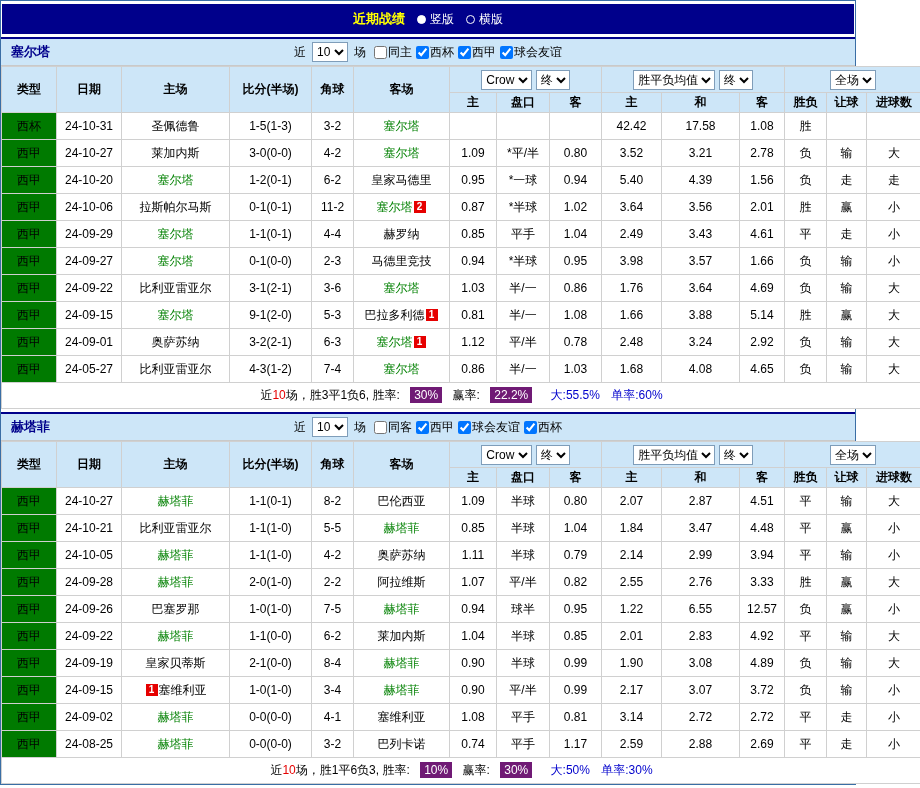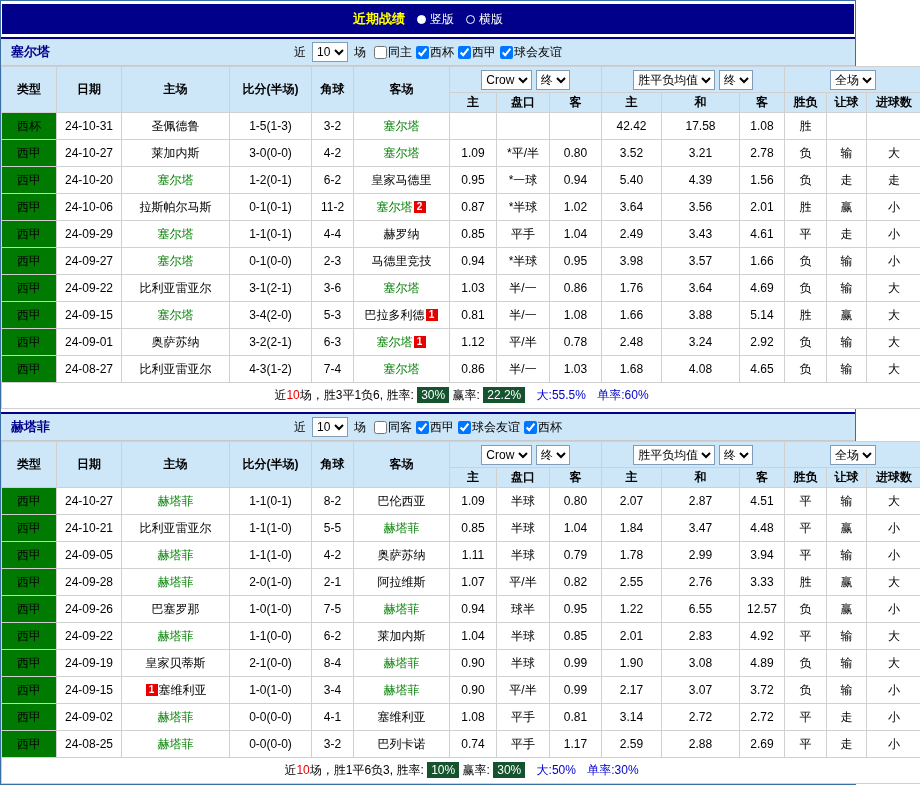--- a/index.html
+++ b/index.html
@@ -64,21 +64,21 @@
   .card-badge {
     display: inline-block; background: #e60000; color: #fff;
     width: 12px; height: 12px; line-height: 12px; font-size: 10px; font-weight: bold;
     margin: 0 1px; vertical-align: 1px;
   }
   .team-link { cursor: pointer; }
 
   .summary { font-size: 12px; }
   .summary .red { color: #e60000; }
   .summary .blue { color: #0000cc; margin-left: 8px; }
-  .rate-badge { background: #14532d; color: #fff; padding: 1px 4px; margin: 0 0; }
+  .rate-badge { background: #701a75; color: #fff; padding: 1px 4px; margin: 0 7px; }
   .group-th select { vertical-align: middle; }
 </style>
 </head>
 <body>
 
 <div class="page">
 
   <div class="topbar">
     <span class="title">近期战绩</span>
     <span style="display:inline-flex;gap:12px;align-items:center;">
@@ -287,21 +287,21 @@
             <td class="avg">3.64</td>
             <td class="avg">4.69</td>
             <td class="c-green">负</td>
             <td class="c-green">输</td>
             <td class="c-red">大</td>
           </tr>
           <tr>
             <td class="type-cell">西甲</td>
             <td>24-09-15</td>
             <td><span class="team-link subject">塞尔塔</span></td>
-            <td class="score">3-4(2-0)</td>
+            <td class="score">9-1(2-0)</td>
             <td>5-3</td>
             <td><span class="team-link">巴拉多利德</span><span class="card-badge">1</span></td>
             <td>0.81</td>
             <td class="handicap">半/一</td>
             <td>1.08</td>
             <td class="avg">1.66</td>
             <td class="avg">3.88</td>
             <td class="avg">5.14</td>
             <td class="c-red">胜</td>
             <td class="c-red">赢</td>
@@ -319,21 +319,21 @@
             <td>0.78</td>
             <td class="avg">2.48</td>
             <td class="avg">3.24</td>
             <td class="avg">2.92</td>
             <td class="c-green">负</td>
             <td class="c-green">输</td>
             <td class="c-red">大</td>
           </tr>
           <tr>
             <td class="type-cell">西甲</td>
-            <td>24-08-27</td>
+            <td>24-05-27</td>
             <td><span class="team-link">比利亚雷亚尔</span></td>
             <td class="score">4-3(1-2)</td>
             <td>7-4</td>
             <td><span class="team-link subject">塞尔塔</span></td>
             <td>0.86</td>
             <td class="handicap">半/一</td>
             <td>1.03</td>
             <td class="avg">1.68</td>
             <td class="avg">4.08</td>
             <td class="avg">4.65</td>
@@ -464,41 +464,41 @@
             <td>1.04</td>
             <td class="avg">1.84</td>
             <td class="avg">3.47</td>
             <td class="avg">4.48</td>
             <td class="c-blue">平</td>
             <td class="c-red">赢</td>
             <td class="c-green">小</td>
           </tr>
           <tr>
             <td class="type-cell">西甲</td>
-            <td>24-09-05</td>
+            <td>24-10-05</td>
             <td><span class="team-link subject">赫塔菲</span></td>
             <td class="score">1-1(1-0)</td>
             <td>4-2</td>
             <td><span class="team-link">奥萨苏纳</span></td>
             <td>1.11</td>
             <td class="handicap">半球</td>
             <td>0.79</td>
-            <td class="avg">1.78</td>
+            <td class="avg">2.14</td>
             <td class="avg">2.99</td>
             <td class="avg">3.94</td>
             <td class="c-blue">平</td>
             <td class="c-green">输</td>
             <td class="c-green">小</td>
           </tr>
           <tr>
             <td class="type-cell">西甲</td>
             <td>24-09-28</td>
             <td><span class="team-link subject">赫塔菲</span></td>
             <td class="score">2-0(1-0)</td>
-            <td>2-1</td>
+            <td>2-2</td>
             <td><span class="team-link">阿拉维斯</span></td>
             <td>1.07</td>
             <td class="handicap">平/半</td>
             <td>0.82</td>
             <td class="avg">2.55</td>
             <td class="avg">2.76</td>
             <td class="avg">3.33</td>
             <td class="c-red">胜</td>
             <td class="c-red">赢</td>
             <td class="c-red">大</td>

